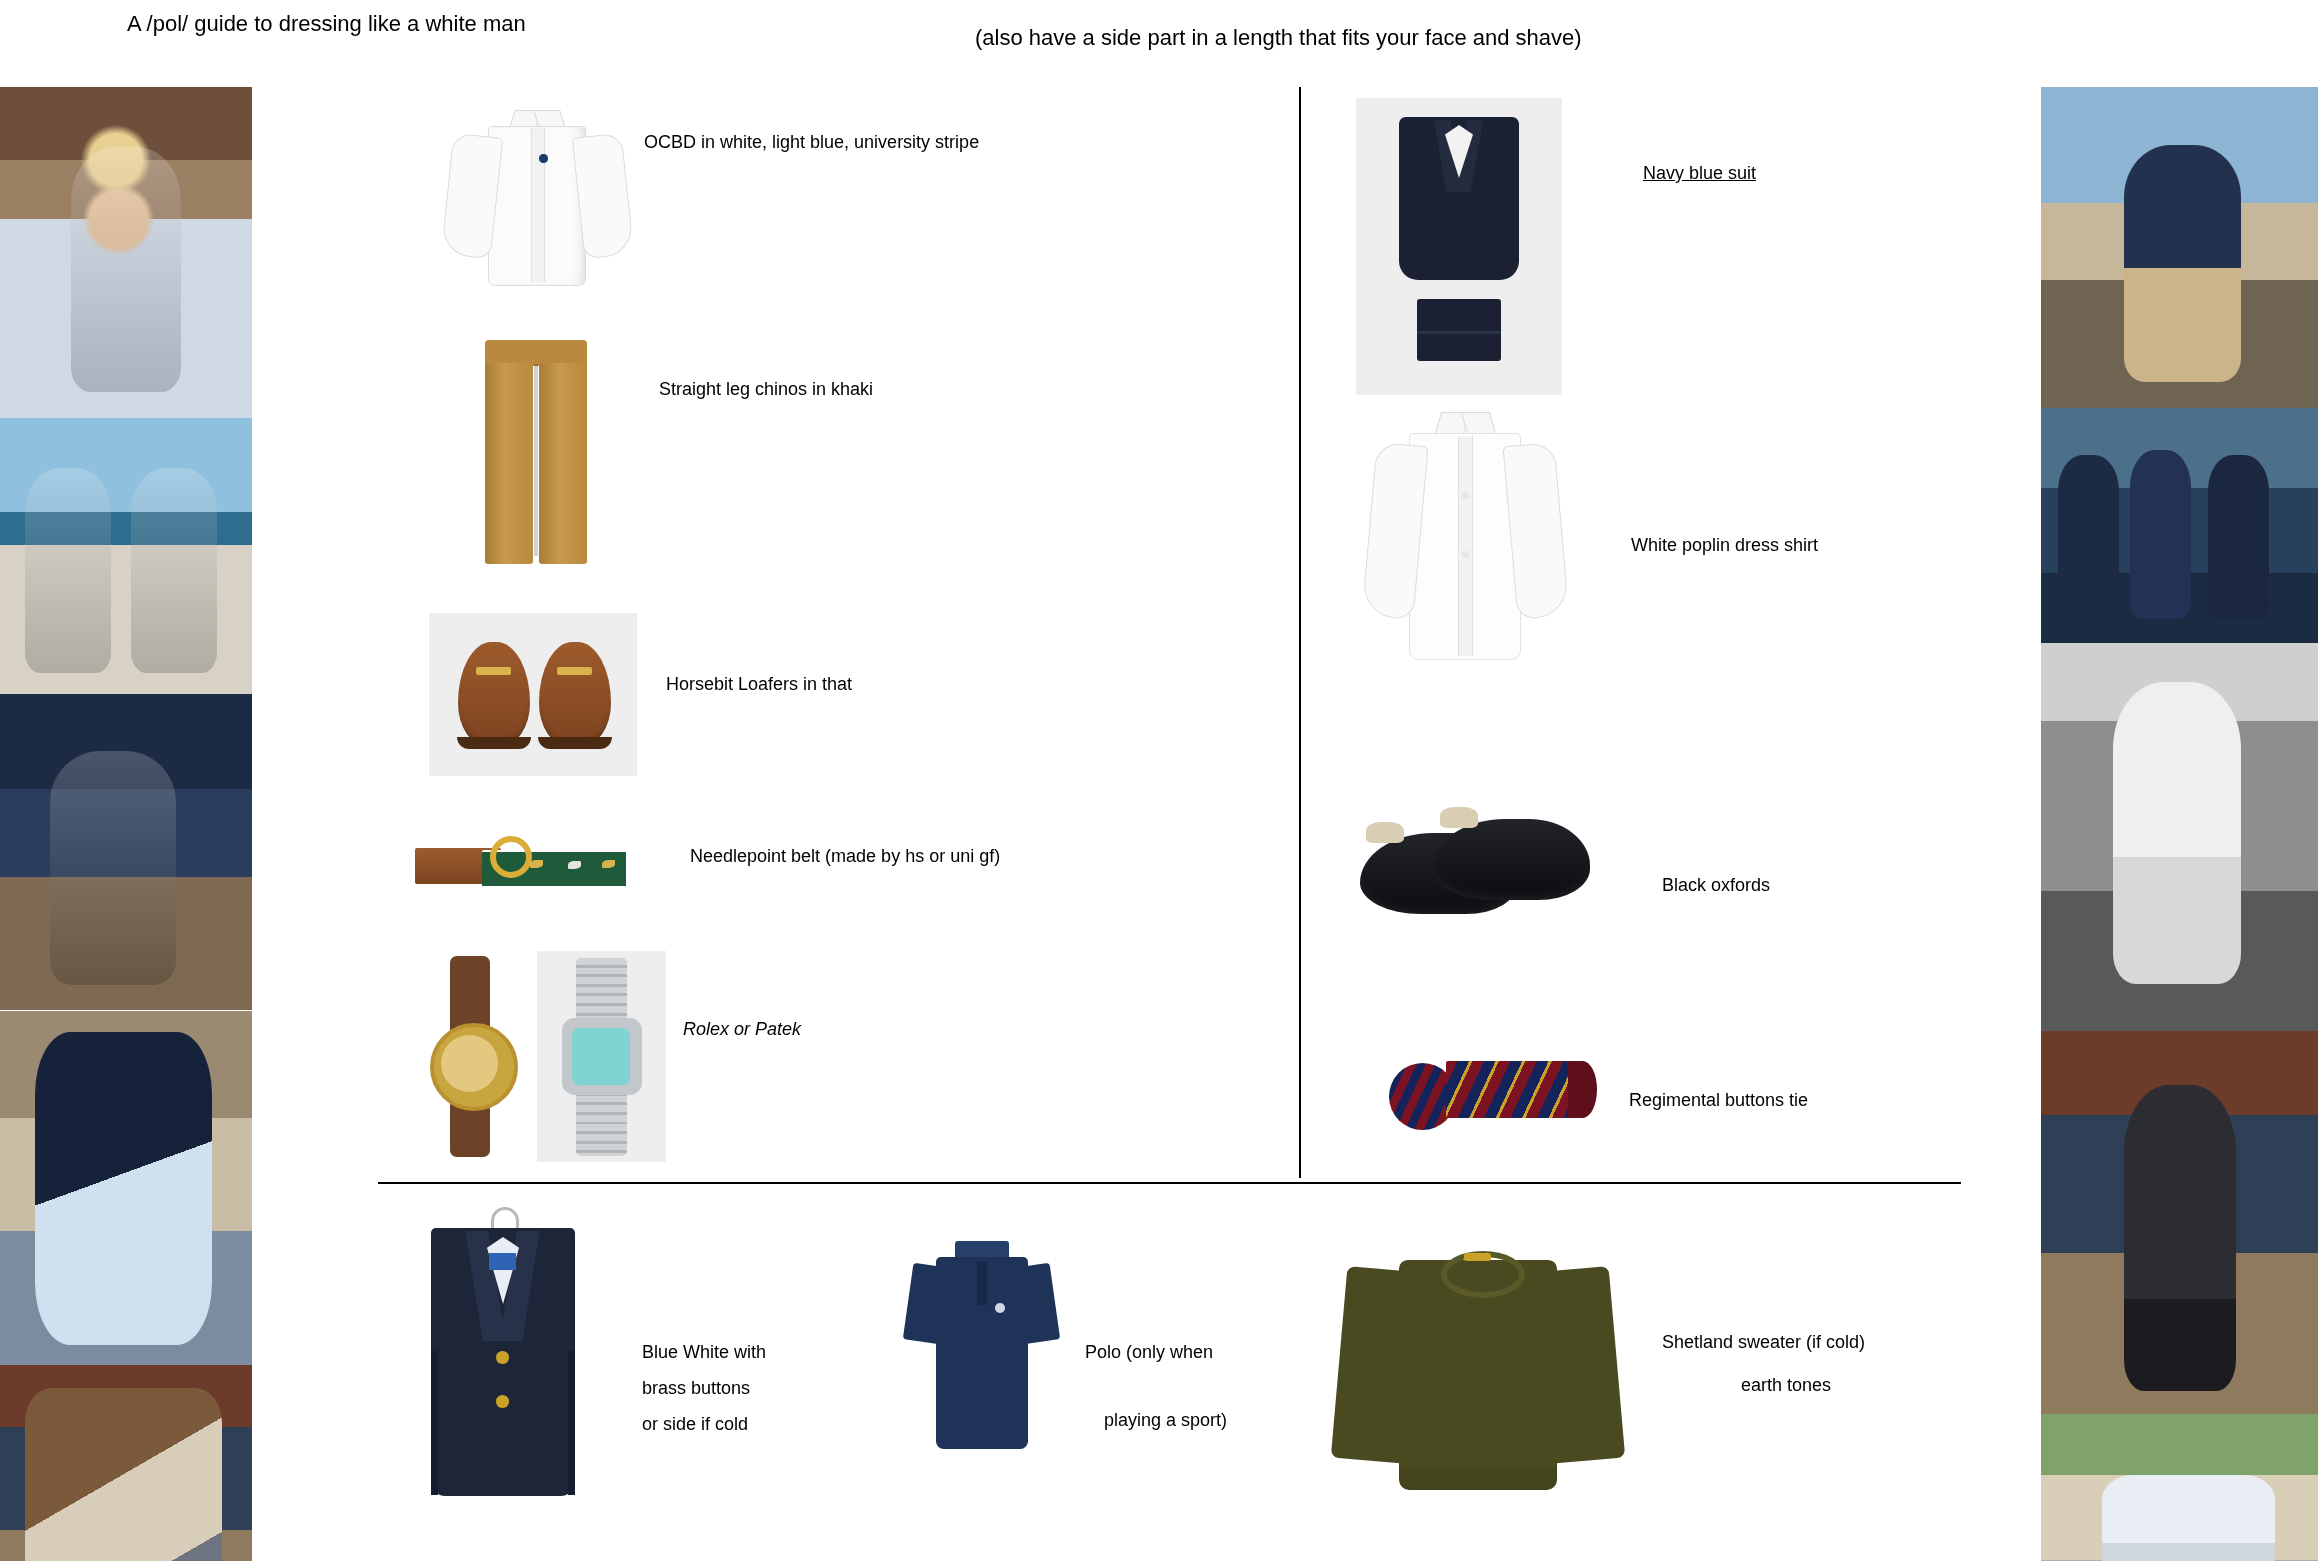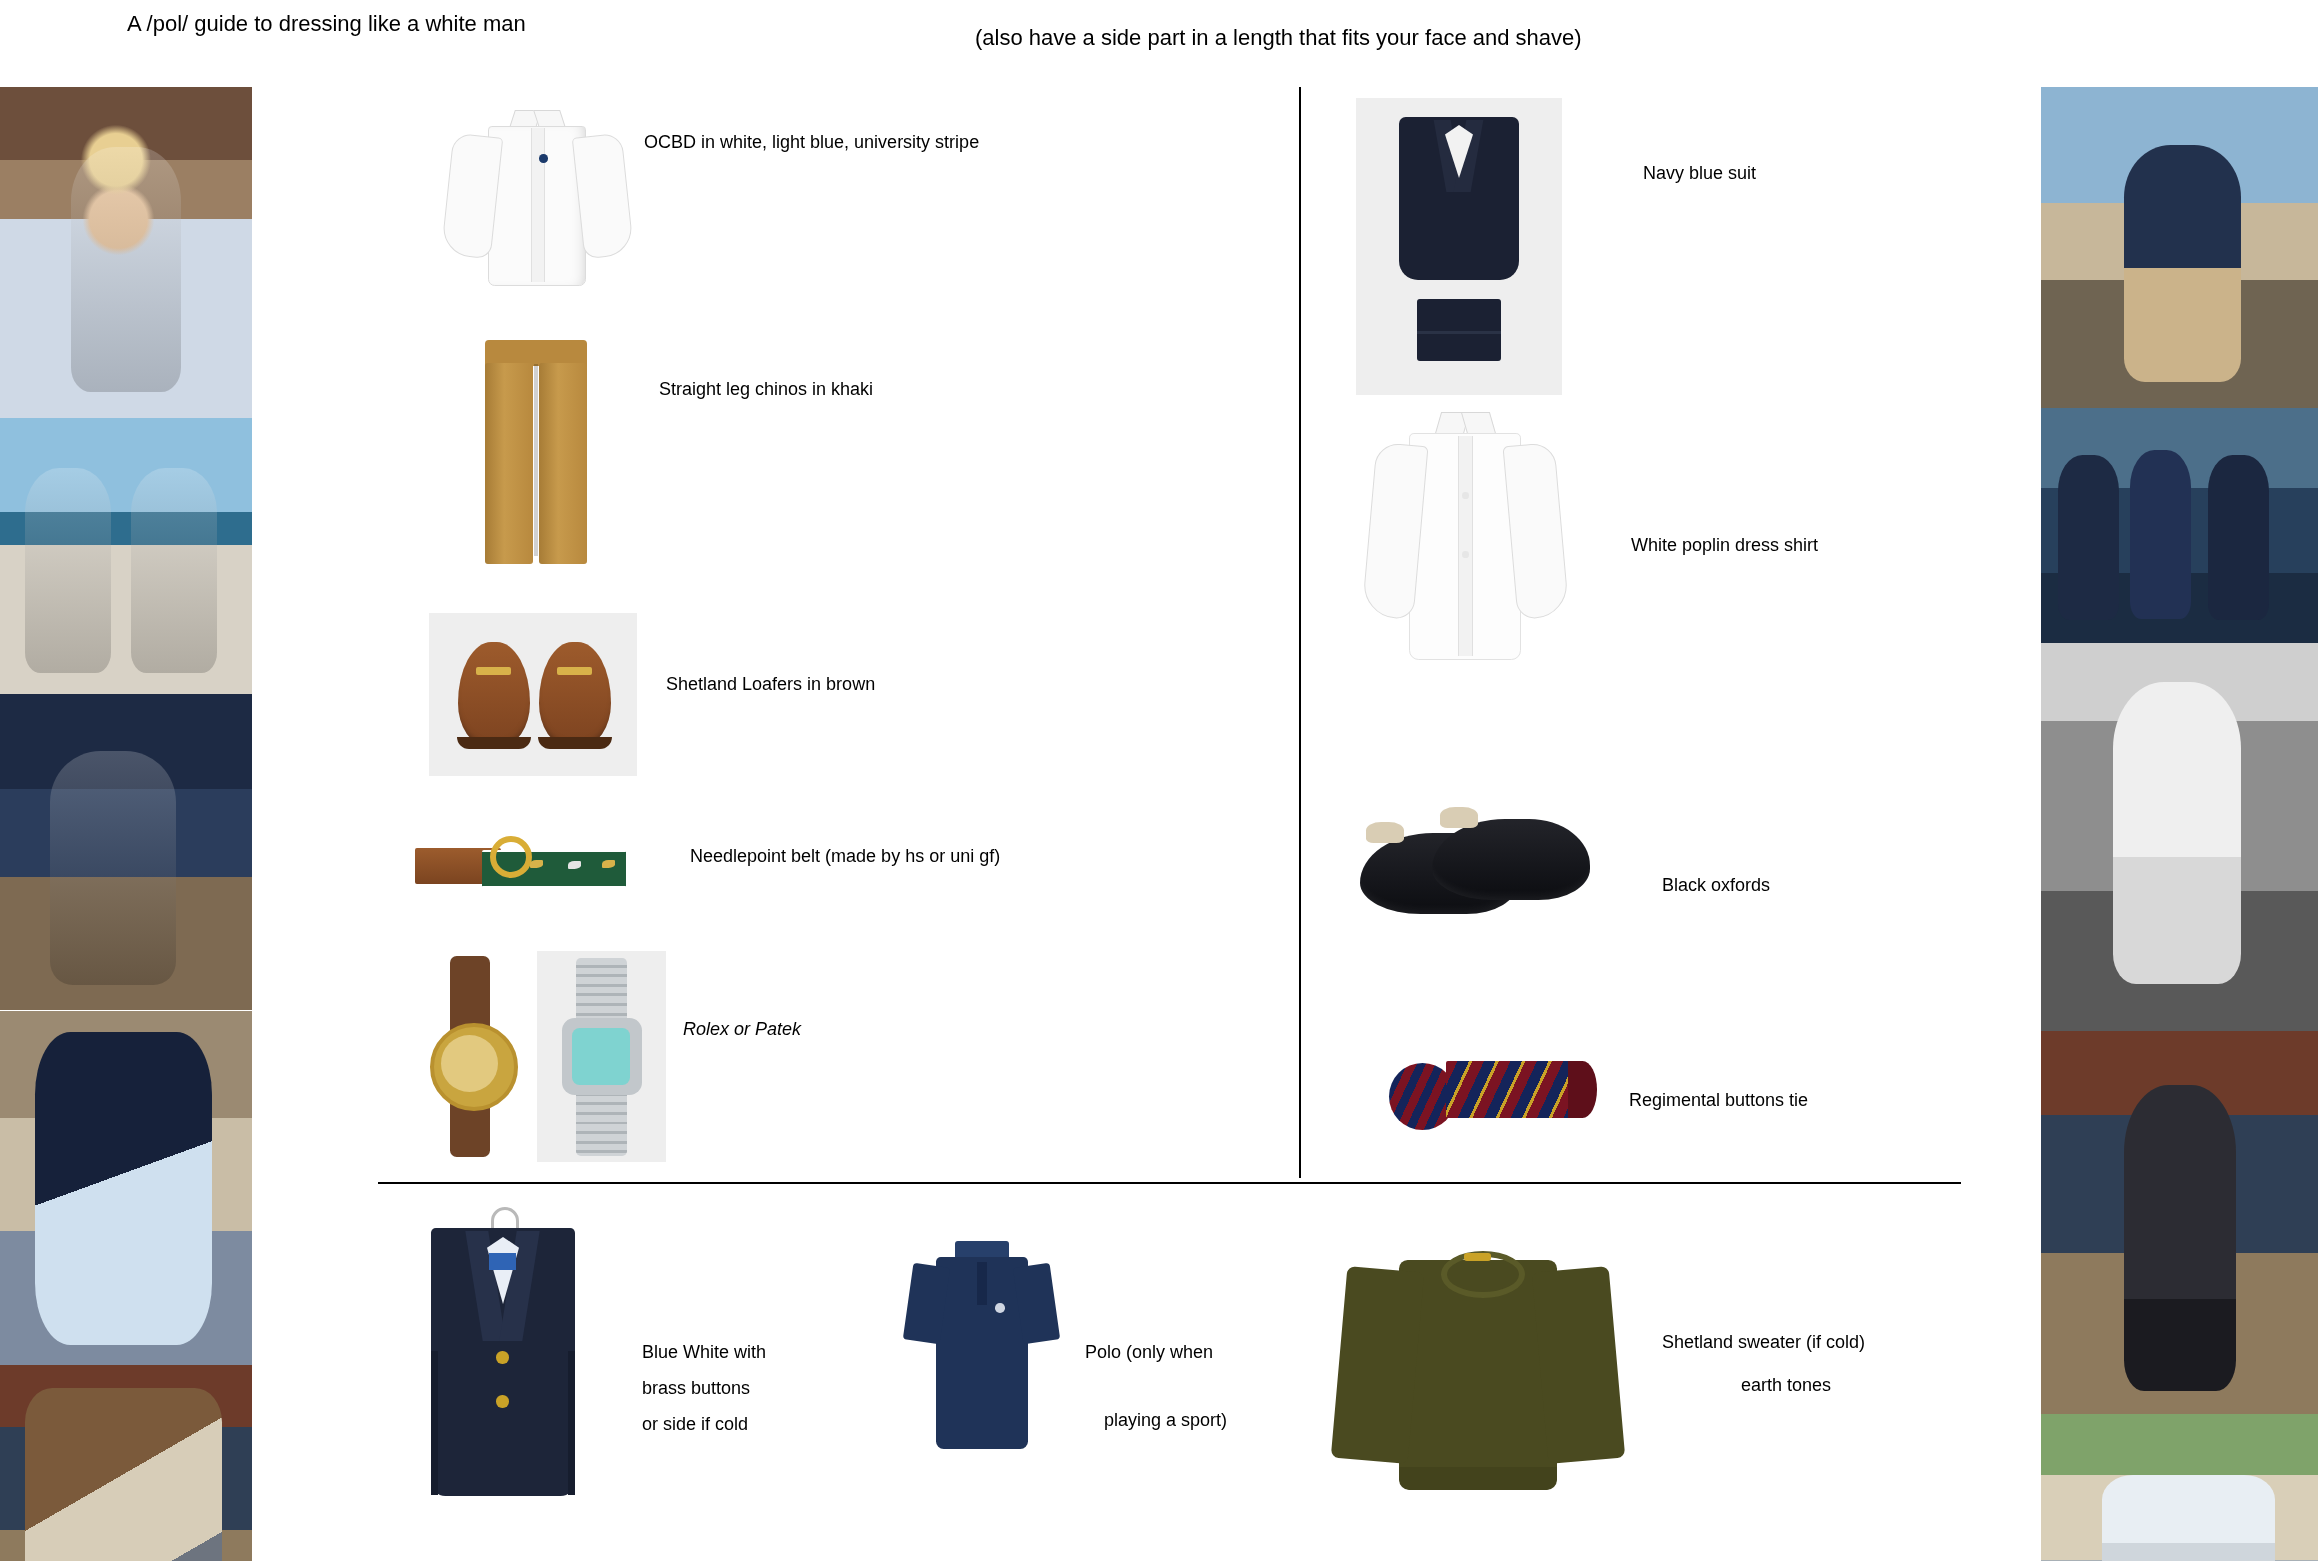--- a/index.html
+++ b/index.html
@@ -340,21 +340,21 @@
 
 <div class="plate" style="left:429px;top:613px;width:208px;height:163px;"></div>
 <div class="art" style="left:429px;top:613px;width:208px;height:163px;">
   <div class="loafer" style="left:29px;top:29px;width:72px;height:105px;"></div>
   <div class="loafer" style="left:110px;top:29px;width:72px;height:105px;"></div>
   <div class="loafer-bit" style="left:47px;top:54px;width:35px;height:7.7px;"></div>
   <div class="loafer-bit" style="left:128px;top:54px;width:35px;height:7.7px;"></div>
   <div style="position:absolute;left:28px;top:124px;width:74px;height:11.5px;background:#4b2a13;border-radius:0 0 19px 19px;"></div>
   <div style="position:absolute;left:109px;top:124px;width:74px;height:11.5px;background:#4b2a13;border-radius:0 0 19px 19px;"></div>
 </div>
-<div class="label" style="left:666px;top:671px;">Shetland Loafers in brown</div>
+<div class="label" style="left:666px;top:671px;">Horsebit Loafers in that</div>
 
 <div class="art" style="left:410px;top:822px;width:240px;height:105px;">
   <div class="belt-leather" style="left:4.8px;top:26px;width:86px;height:36px;"></div>
   <div class="belt-strap" style="left:72px;top:28px;width:144px;height:34px;"></div>
   <div class="belt-buckle" style="left:80px;top:14.4px;width:30px;height:30px;"></div>
   <div style="position:absolute;left:120px;top:38px;width:12.5px;height:7.7px;background:#d8b24a;border-radius:50% 10% 50% 10%;"></div>
   <div style="position:absolute;left:158px;top:39px;width:12.5px;height:7.7px;background:#e4e4e4;border-radius:50% 10% 50% 10%;"></div>
   <div style="position:absolute;left:192px;top:38px;width:12.5px;height:7.7px;background:#d8b24a;border-radius:50% 10% 50% 10%;"></div>
 </div>
 <div class="label" style="left:690px;top:843px;">Needlepoint belt (made by hs or uni gf)</div>
@@ -376,21 +376,21 @@
 
 <div class="plate" style="left:1356px;top:98px;width:206px;height:297px;"></div>
 <div class="art" style="left:1356px;top:98px;width:206px;height:297px;">
   <div class="suit-jacket" style="left:43px;top:19px;width:120px;height:163px;"></div>
   <div class="suit-lapel" style="left:84px;top:22px;width:17px;height:72px;transform:skewX(10deg);"></div>
   <div class="suit-lapel" style="left:104px;top:22px;width:17px;height:72px;transform:skewX(-10deg);"></div>
   <div style="position:absolute;left:89px;top:27px;width:28px;height:53px;background:#f2f2f2;clip-path:polygon(50% 0,100% 18%,50% 100%,0 18%);"></div>
   <div class="suit-trouser" style="left:61px;top:201px;width:84px;height:62px;"></div>
   <div style="position:absolute;left:61px;top:233px;width:84px;height:2.9px;background:#2a3246;"></div>
 </div>
-<div class="label" style="left:1643px;top:160px;">Navy blue suit</div>
+<div class="label" style="left:1643px;top:160px;text-decoration:underline;">Navy blue suit</div>
 
 <div class="art" style="left:1365px;top:412px;width:192px;height:307px;">
   <div class="collar-l" style="left:72px;top:0;width:27px;height:27px;transform:skewX(-16deg);"></div>
   <div class="collar-r" style="left:100px;top:0;width:27px;height:27px;transform:skewX(16deg);"></div>
   <div class="ds-body" style="left:44px;top:21px;width:110px;height:225px;"></div>
   <div class="shirt-placket" style="left:93px;top:24px;width:12.5px;height:220px;"></div>
   <div class="sleeve" style="left:3.8px;top:32px;width:50px;height:172px;border-radius:24px 5.7px 19px 34px;transform:rotate(5deg);"></div>
   <div class="sleeve" style="left:145px;top:32px;width:50px;height:172px;border-radius:5.7px 24px 34px 19px;transform:rotate(-5deg);"></div>
   <div style="position:absolute;left:97px;top:80px;width:6.7px;height:6.7px;border-radius:50%;background:#e6e6e6;"></div>
   <div style="position:absolute;left:97px;top:139px;width:6.7px;height:6.7px;border-radius:50%;background:#e6e6e6;"></div>

